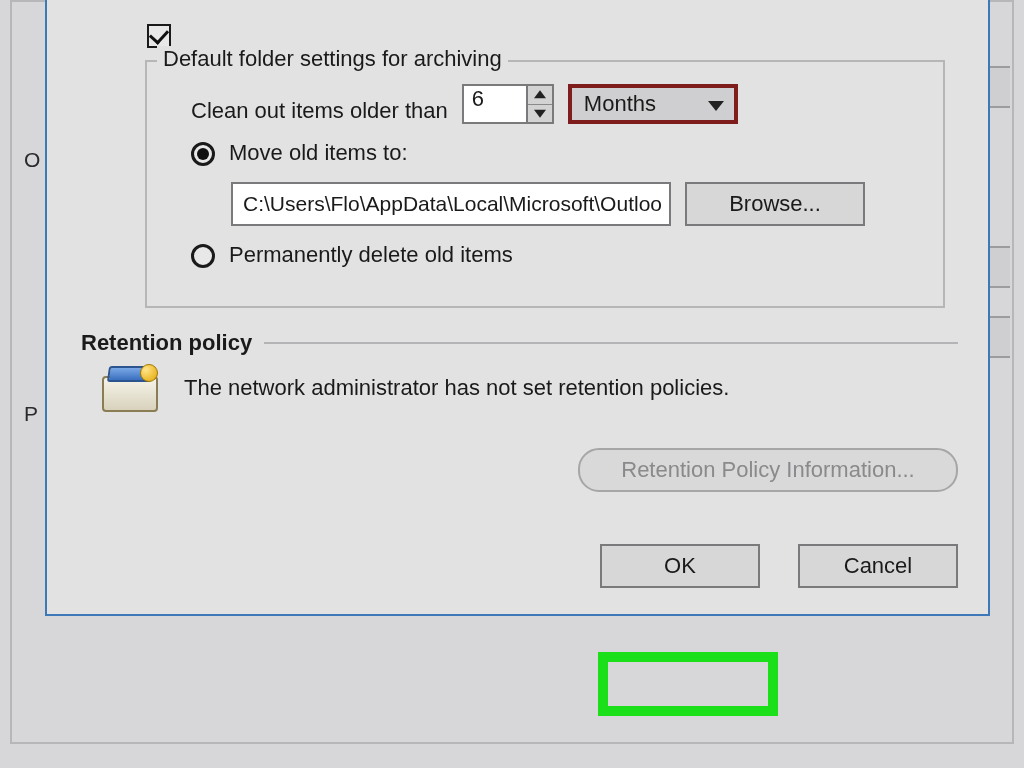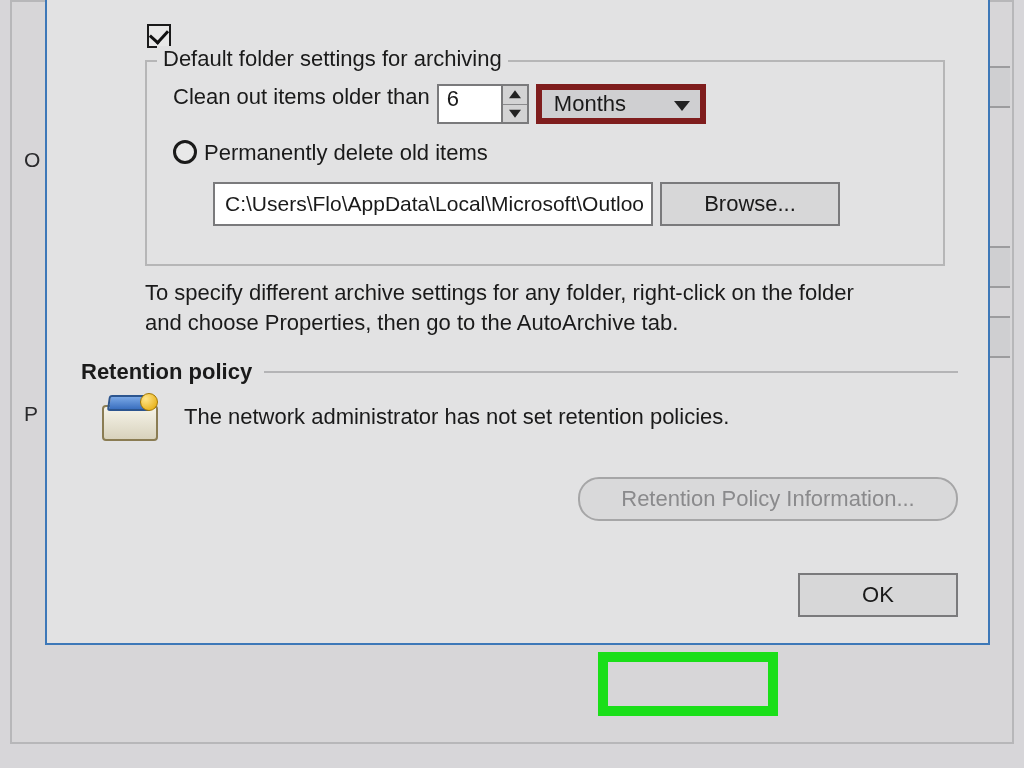--- a/index.html
+++ b/index.html
@@ -82,32 +82,32 @@
     width:9px; height:14px;
     border-right:3px solid #111; border-bottom:3px solid #111;
     transform: rotate(42deg);
   }
 
   
   .groupbox {
     position: relative;
     border: 2px solid #b6b6b7;
     margin: 12px 0 0 68px;
-    padding: 22px 26px 22px 26px;
+    padding: 22px 26px 22px 44px;
     width: 800px;
   }
   .groupbox > .legend {
     position: absolute;
     top: -16px; left: 10px;
     padding: 0 6px;
     background: #e2e2e3;
     font-size: 22px;
   }
 
-  .row { display:flex; align-items:flex-start; gap:7px; margin-bottom:16px; flex-wrap:wrap;}
+  .row { display:flex; align-items:flex-end; gap:14px; margin-bottom:16px; flex-wrap:wrap;}
   .row.indent { margin-left: 40px; }
   .lbl { font-size: 22px; }
 
   
   .num-wrap { display:flex; }
   .num-input{
     width: 64px; height: 40px;
     border:2px solid #7a7a7c;
     border-right:none;
     background:#fff;
@@ -125,21 +125,21 @@
   }
   .spin button:first-child{border-bottom:1px solid #8a8a8c;}
   .spin .up::after{content:"";position:absolute;left:50%;top:50%;transform:translate(-50%,-60%);
     border-left:6px solid transparent;border-right:6px solid transparent;border-bottom:8px solid #222;}
   .spin .down::after{content:"";position:absolute;left:50%;top:50%;transform:translate(-50%,-40%);
     border-left:6px solid transparent;border-right:6px solid transparent;border-top:8px solid #222;}
 
   
   .select{
     height:40px; width:170px;
-    border:6px solid #7f1d1d;
+    border:4px solid #7f1d1d;
     background:#cfcfd1;
     display:flex; align-items:center; justify-content:space-between;
     padding:0 10px 0 12px;
     font-size:22px;
   }
   .select .chev{
     width:0;height:0;margin-top:4px;
     border-left:8px solid transparent;border-right:8px solid transparent;border-top:10px solid #222;
   }
 
@@ -262,34 +262,37 @@
           <button class="down"></button>
         </div>
       </div>
 
       <div class="select">
         <span>Months</span>
         <span class="chev"></span>
       </div>
     </div>
 
+    <div class="row">
+      <div class="radio on"></div>
+      <span class="rlabel">Move old items to:</span>
+    </div>
+
+    <div class="row indent">
+      <div class="path-input">C:\Users\Flo\AppData\Local\Microsoft\Outloo</div>
+      <div class="btn browse">Browse...</div>
+    </div>
 
     <div class="row">
       <div class="radio"></div>
       <span class="rlabel">Permanently delete old items</span>
     </div>
 
-    <div class="row indent">
-      <div class="path-input">C:\Users\Flo\AppData\Local\Microsoft\Outloo</div>
-      <div class="btn browse">Browse...</div>
-    </div>
-
-  </div>
-
-  <div class="help-text">To specify different archive settings for any folder, right-click on the folder and choose Properties, then go to the AutoArchive tab.</div>
+  </div>
+
 
   <div class="section">
     <span>Retention policy</span>
     <div class="rule"></div>
   </div>
 
   <div class="retention">
     <div class="icon">
       <div class="box"></div>
         <div class="lid"></div>
@@ -297,16 +300,17 @@
     </div>
     <span>The network administrator has not set retention policies.</span>
   </div>
 
   <div class="retinfo-row">
     <div class="btn ret-info disabled">Retention Policy Information...</div>
   </div>
 
   <div class="footer">
     <div class="btn footer-btn" id="ok-btn">OK</div>
+    <div class="btn footer-btn">Cancel</div>
   </div>
 </div>
 
 <div class="ok-highlight" id="ok-highlight" style="left: 598px; top: 652.375px; width: 160px; height: 44px;"></div>
 
 </body></html>

